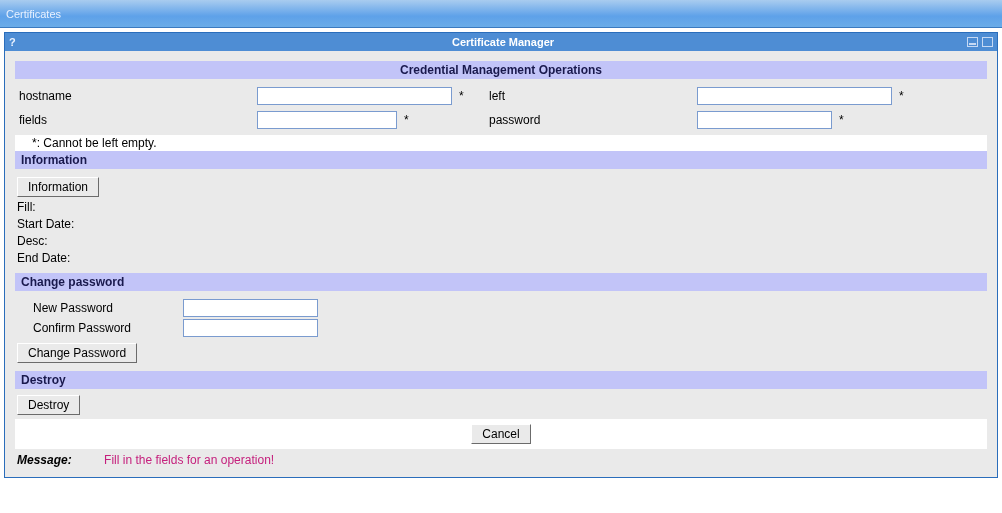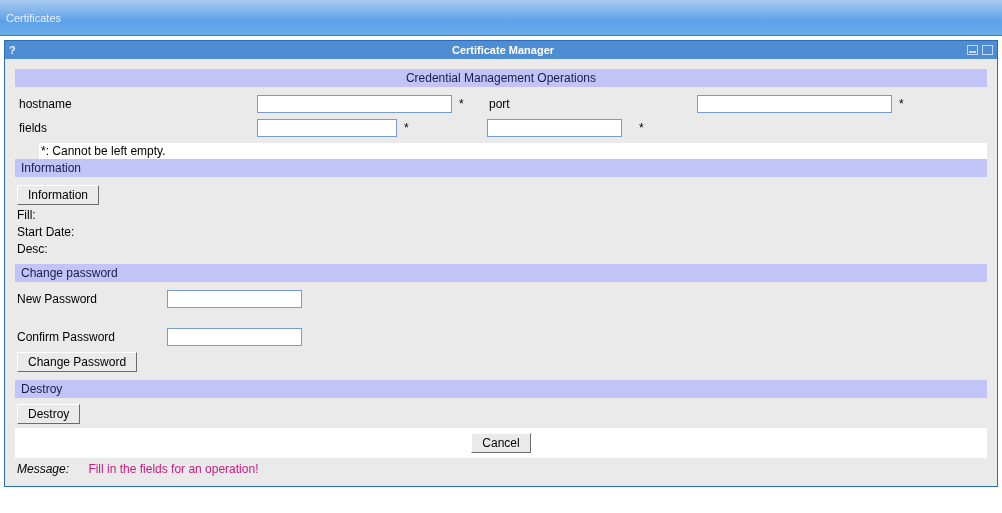--- a/index.html
+++ b/index.html
@@ -10,21 +10,21 @@
     background: #fff;
     font-family: Verdana, Geneva, sans-serif;
     font-size: 12px;
     color: #000;
   }
 
   
 
   
   .app-titlebar {
-    height: 36px;
+    height: 28px;
     background: linear-gradient(to bottom, #a9ccef 0%, #5ea1e9 60%, #6aace8 100%);
     color: #e8f1ff;
     font-size: 11px;
     display: flex;
     align-items: center;
     padding-left: 6px;
     border-bottom: 1px solid #3a7ac0;
     box-sizing: border-box;
   }
 
@@ -79,21 +79,21 @@
   }
 
   .content {
     background: #eaeaea;
     padding: 10px 10px 6px 10px;
   }
 
   .section-header {
     background: #c2c4f8;
     color: #19194d;
-    font-weight: normal;
+    font-weight: bold;
     padding: 2px 6px;
     font-size: 12px;
   }
   .section-header.center { text-align: center; }
 
   .form-grid {
     display: grid;
     grid-template-columns: 240px 200px 30px 210px 200px 20px;
     row-gap: 6px;
     padding: 8px 2px 2px 2px;
@@ -111,24 +111,23 @@
     padding: 0 2px;
     box-sizing: border-box;
   }
   .text-in.narrow { width: 140px; }
   .text-in.pw { width: 135px; }
   .star { padding-left: 2px; }
   .star.tight { margin-left: -55px; }
 
   .note-strip {
     background: #ffffff;
-    padding: 1px 2px;
+    padding: 1px 17px;
     font-size: 12px;
     margin-top: 4px;
-    margin-left: 24px;
   }
 
   .info-body { padding: 6px 2px 6px 2px; font-size: 12px; }
   .info-line { line-height: 17px; }
 
   .btn {
     background: #eaeaea;
     border-top: 1px solid #fff;
     border-left: 1px solid #fff;
     border-right: 1px solid #6b6b6b;
@@ -136,37 +135,38 @@
     padding: 2px 10px;
     font: inherit;
     font-size: 12px;
     cursor: pointer;
     margin: 2px 0;
   }
 
   .pw-grid {
     display: grid;
     grid-template-columns: 150px 160px;
-    row-gap: 20px;
+    row-gap: 2px;
     padding: 8px 2px 4px 2px;
     align-items: center;
     font-size: 12px;
+    margin-left: 16px;
   }
 
   .cancel-row {
     background: #ffffff;
     text-align: center;
     padding: 3px 0;
   }
 
   .msg-row {
     padding: 4px 2px;
     font-size: 12px;
   }
-  .msg-label { font-style: italic; font-weight: normal; margin-right: 8px; }
+  .msg-label { font-style: italic; font-weight: bold; margin-right: 21px; }
   .msg-text { color: #c5207d; margin-left: 8px; }
 </style>
 </head>
 <body>
 
 <div class="app-titlebar">
   <span>Certificates</span>
 </div>
 
 <div class="window-frame">
@@ -181,46 +181,51 @@
   </div>
 
   <div class="content">
 
     <div class="section-header center">Credential Management Operations</div>
 
     <div class="form-grid">
       <label>hostname</label>
       <input type="text" class="text-in" value="" style="">
       <span class="star">*</span>
-      <label>port</label>
+      <label>left</label>
       <input type="text" class="text-in" value="" style="">
       <span class="star">*</span>
 
       <label>fields</label>
       <input type="text" class="text-in narrow" value="" style="">
       <span class="star tight">*</span>
+      <label>password</label>
       <input type="password" class="text-in pw" value="" style="">
       <span class="star" style="margin-left:-60px;">*</span>
     </div>
 
     <div class="note-strip">*: Cannot be left empty.</div>
 
     <div class="section-header">Information</div>
     <div class="info-body">
       <button class="btn">Information</button>
       <div class="info-line">
         <span>Fill:</span>
         <span></span>
       </div>
       <div class="info-line">
         <span>Start Date:</span>
         <span></span>
       </div>
       <div class="info-line">
         <span>Desc:</span>
+        <span></span>
+      </div>
+      <div class="info-line">
+        <span>End Date:</span>
         <span></span>
       </div>
     </div>
 
     <div class="section-header">Change password</div>
     <div class="pw-grid">
       <label>New Password</label>
       <input type="password" class="text-in pw" value="" style="">
       <label>Confirm Password</label>
       <input type="password" class="text-in pw" value="" style="">

